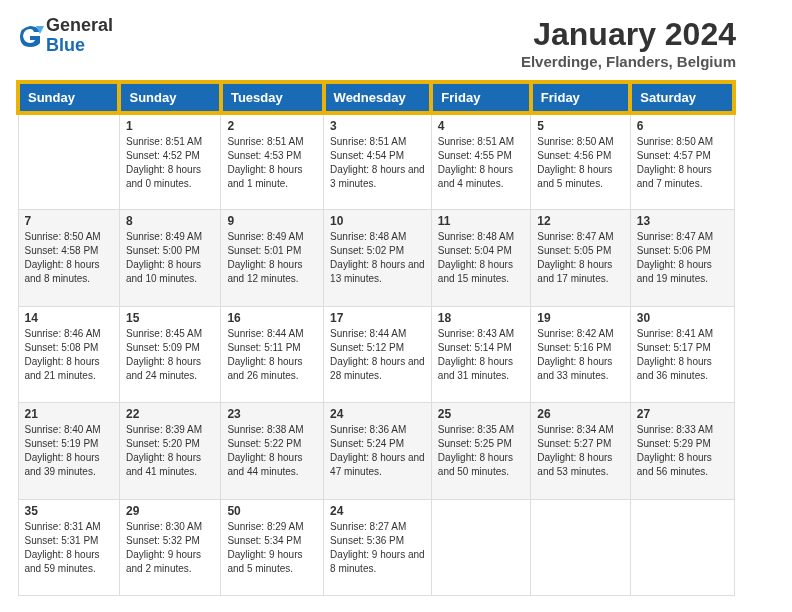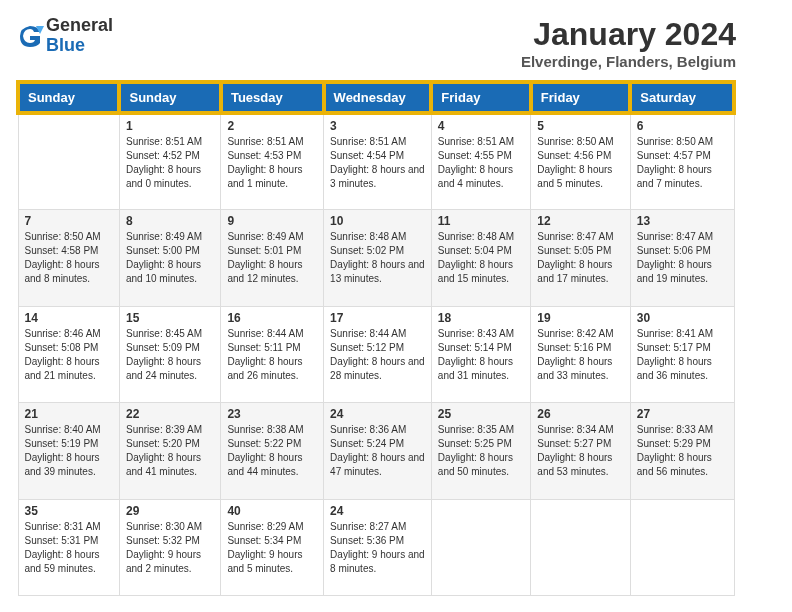--- a/index.html
+++ b/index.html
@@ -265,21 +265,21 @@
           <tr>
             <td>
               <span class="day-number">35</span>
               <div class="day-info">Sunrise: 8:31 AM<br>Sunset: 5:31 PM<br>Daylight: 8 hours and 59 minutes.</div>
             </td>
             <td>
               <span class="day-number">29</span>
               <div class="day-info">Sunrise: 8:30 AM<br>Sunset: 5:32 PM<br>Daylight: 9 hours and 2 minutes.</div>
             </td>
             <td>
-              <span class="day-number">40</span>
+              <span class="day-number">50</span>
               <div class="day-info">Sunrise: 8:29 AM<br>Sunset: 5:34 PM<br>Daylight: 9 hours and 5 minutes.</div>
             </td>
             <td>
               <span class="day-number">24</span>
               <div class="day-info">Sunrise: 8:27 AM<br>Sunset: 5:36 PM<br>Daylight: 9 hours and 8 minutes.</div>
             </td>
             <td class="empty-cell"></td>
             <td class="empty-cell"></td>
             <td class="empty-cell"></td>
           </tr>

